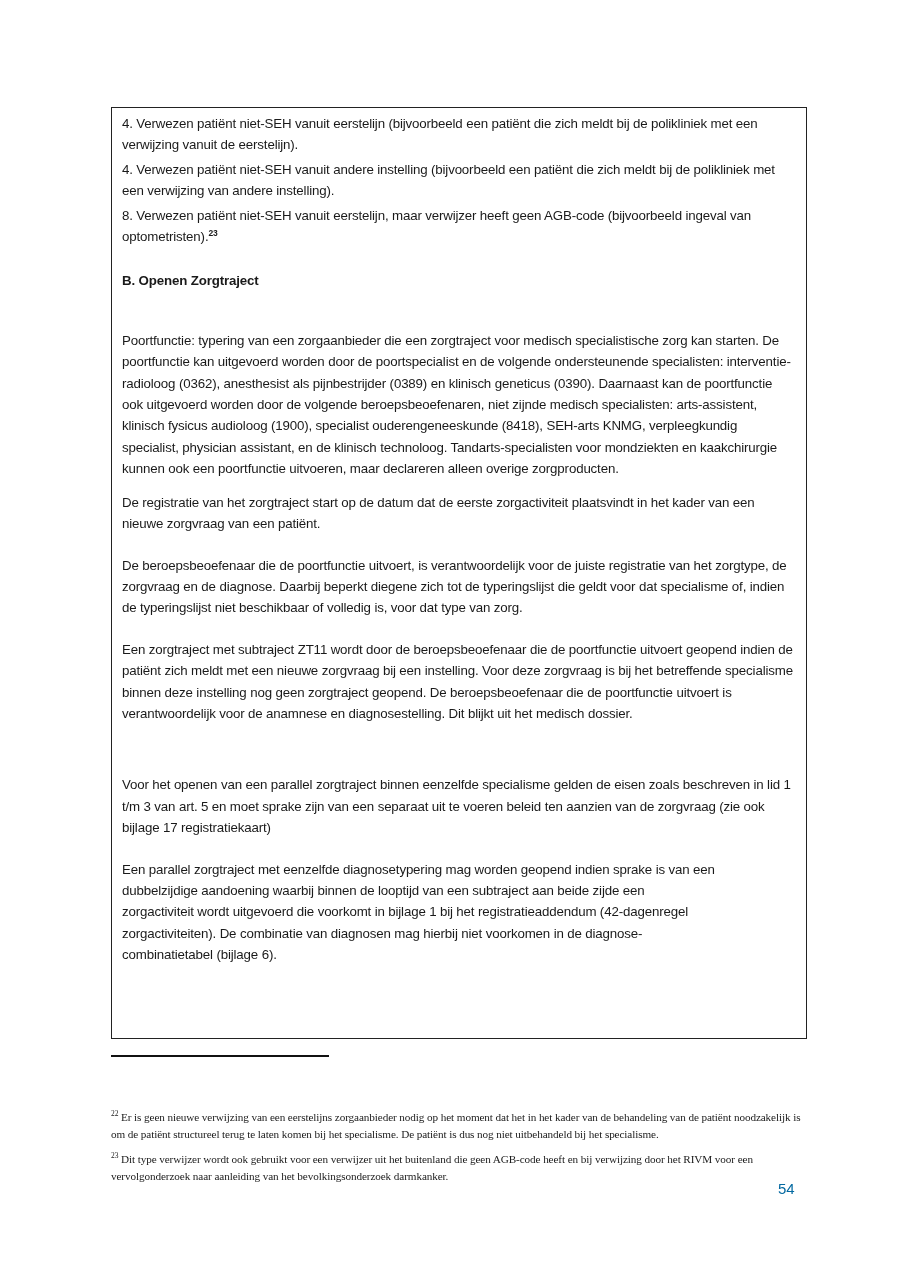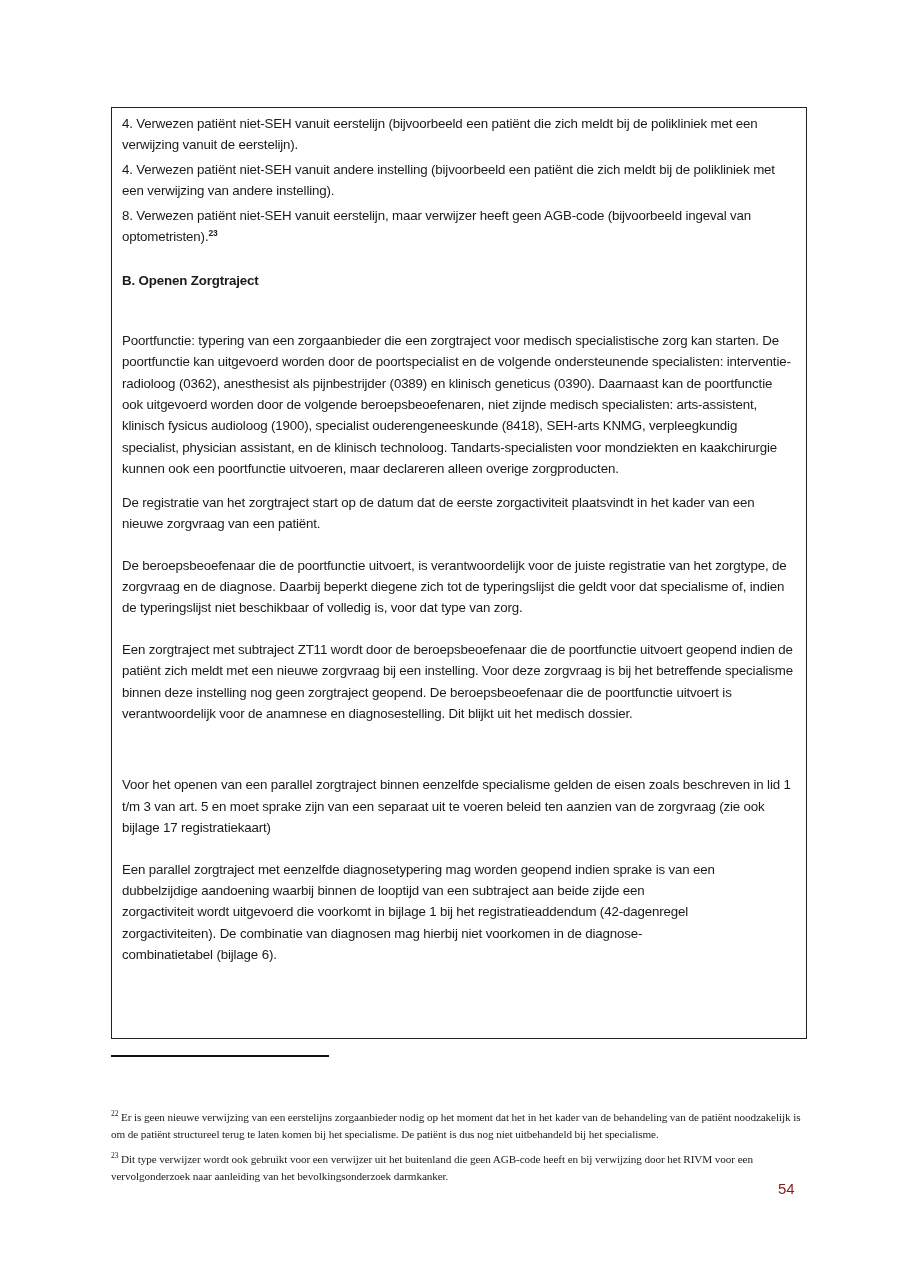--- a/index.html
+++ b/index.html
@@ -77,21 +77,21 @@
     .fn-num {
       font-size: 7.5px;
       vertical-align: super;
       line-height: 0;
     }
     .page-number {
       position: absolute;
       left: 774px;
       top: 1180px;
       font-size: 15px;
-      color: #7f1d1d;
+      color: #0369a1;
     }
   </style>
 </head>
 <body>
 
 <div class="page">
 
   <div class="box">
 
     <p class="list-item">

